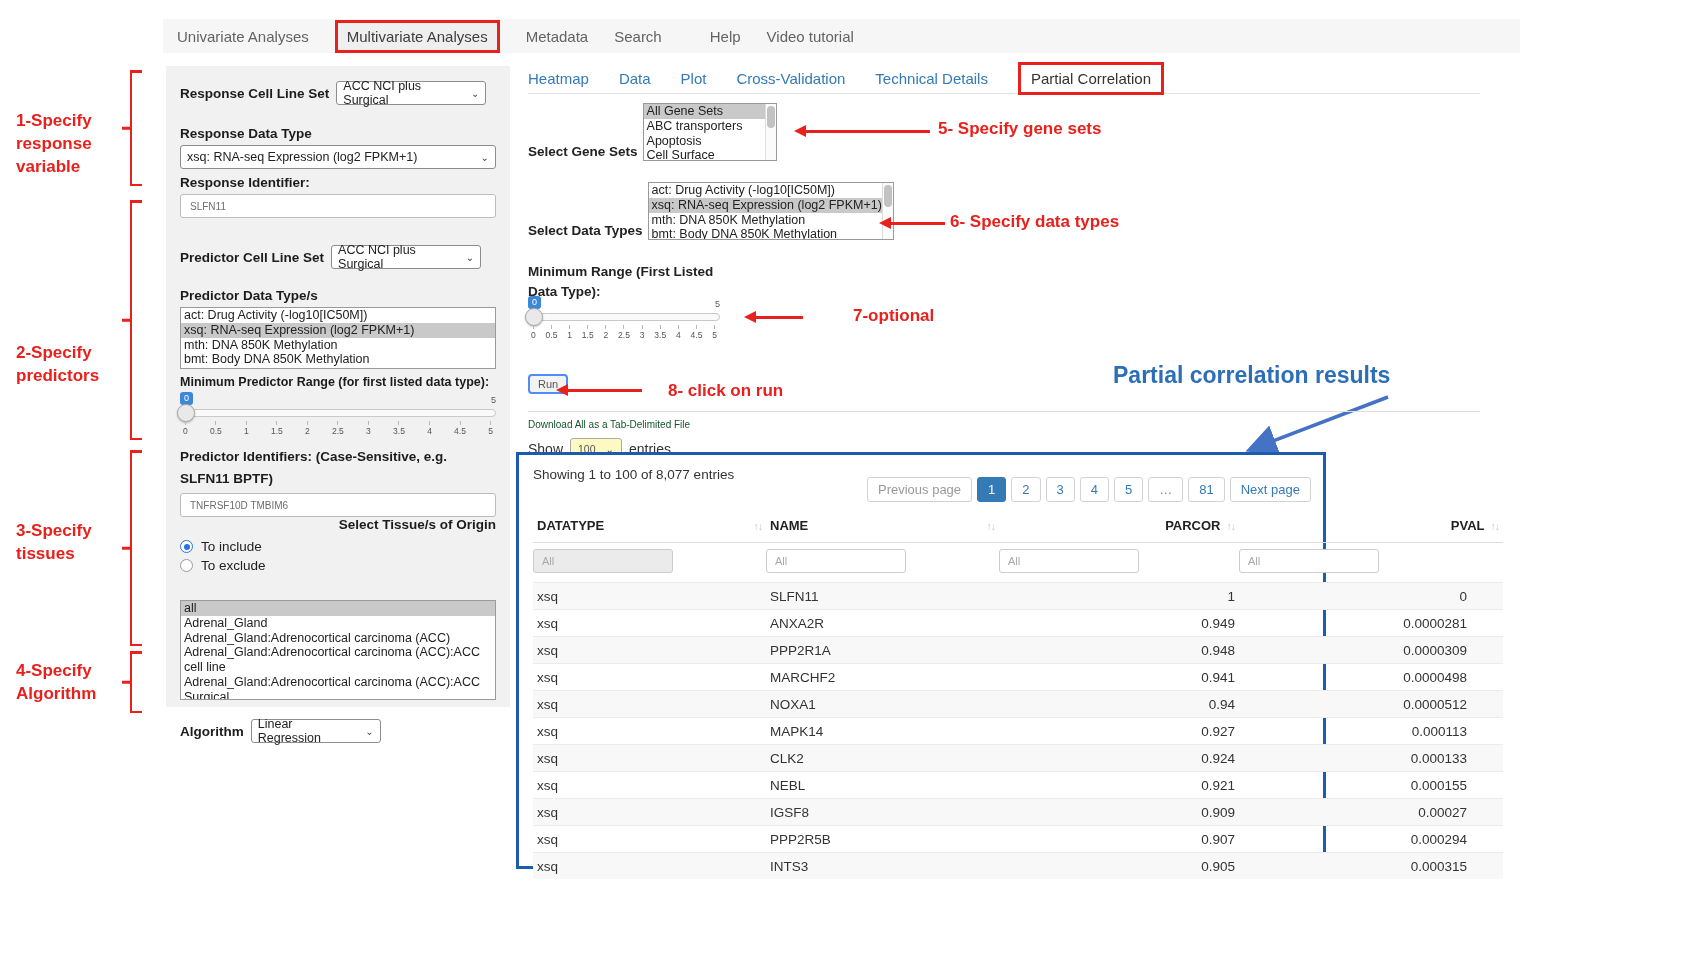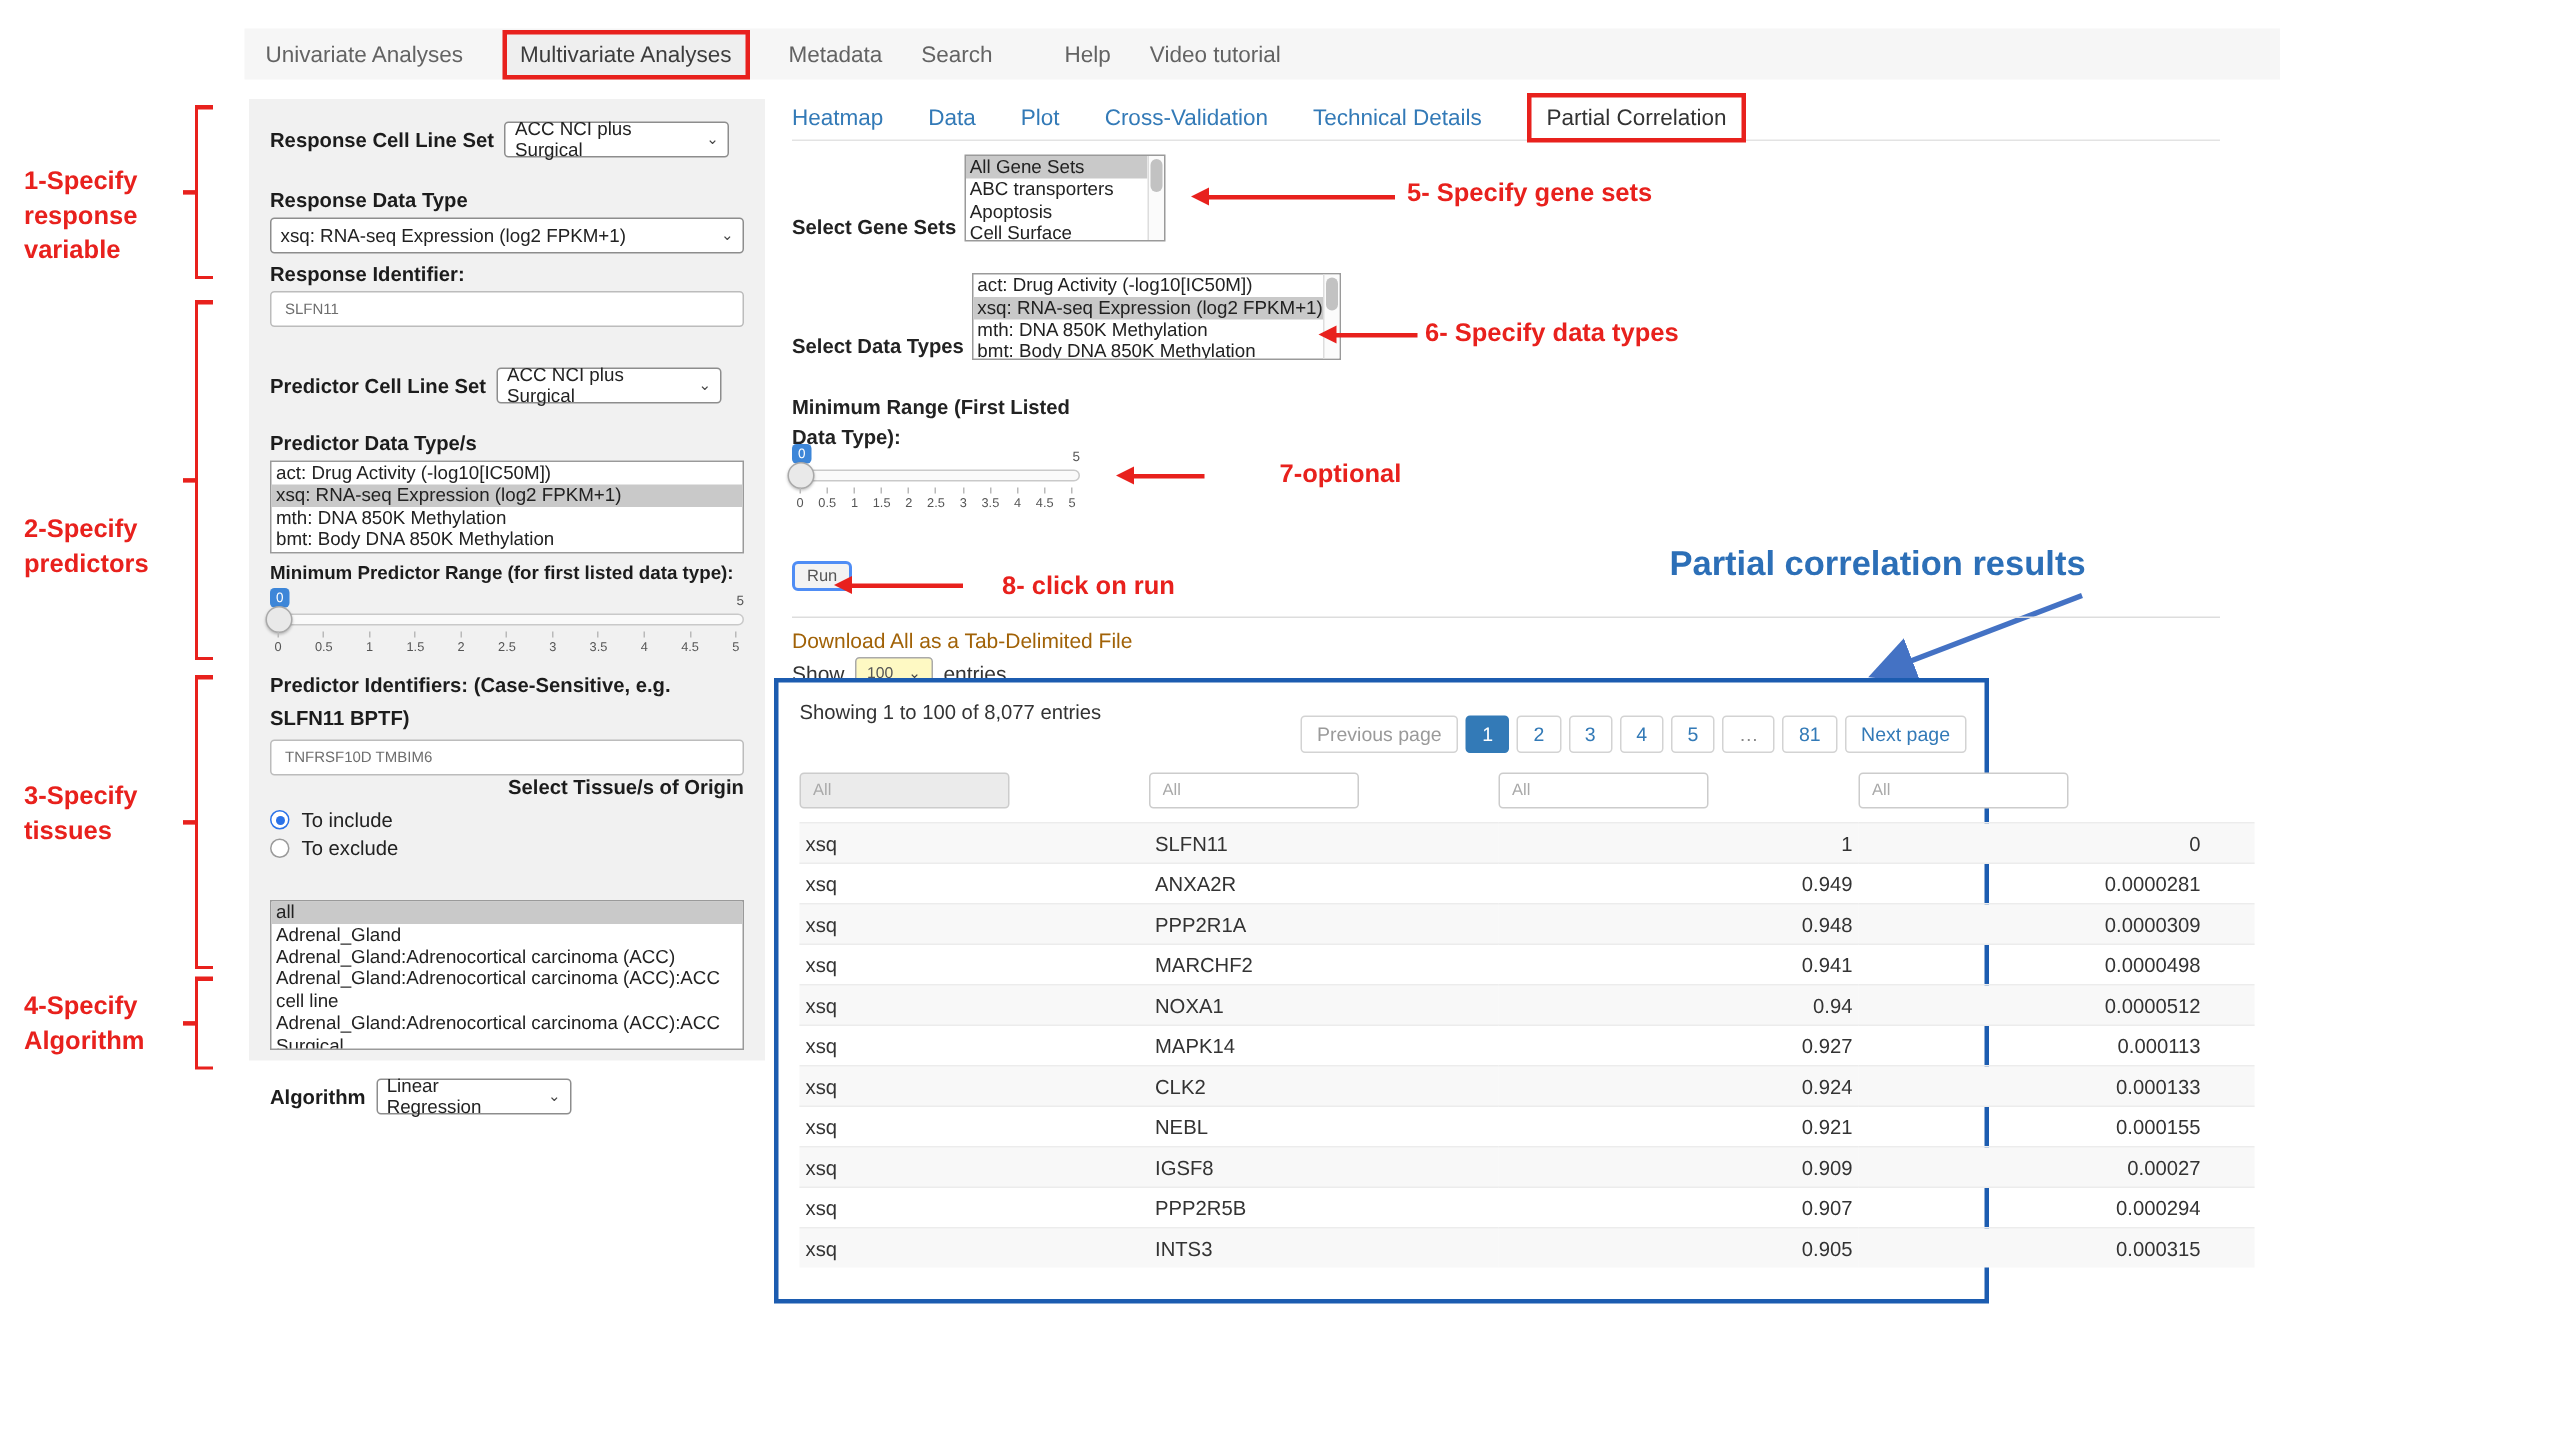--- a/index.html
+++ b/index.html
@@ -73,21 +73,21 @@
   .lb-label { font-weight:bold; font-size:13.5px; white-space:nowrap; padding-bottom:2px; }
   .sbtrack { position:absolute; right:0; top:0; bottom:0; width:11px; border-left:1px solid #ddd; background:#fbfbfb; }
   .sbthumb { position:absolute; right:1px; top:2px; width:8px; height:22px; background:#c2c2c2; border-radius:4px; }
 
   .minrange-label { position:absolute; left:528px; top:262px; font-weight:bold; font-size:13.5px; white-space:pre-line; line-height:1.5; }
   .instruction { position:absolute; left:528px; top:356px; width:1010px; font-weight:bold; font-size:13.5px; color:#222; }
   .run-btn { position:absolute; left:528px; top:374px; font-size:11px; color:#555; background:#f3f3f3;
              border:2px solid #4f8df5; border-radius:4px; padding:2px 8px; font-family:inherit; }
 
   .hr { position:absolute; left:528px; top:411px; width:952px; border-top:1px solid #ddd; }
-  .download-link { position:absolute; left:528px; top:419px; color:#a16207; font-size:14px; cursor:pointer; }
+  .download-link { position:absolute; left:528px; top:419px; color:#14532d; font-size:10px; cursor:pointer; }
   .show-row { position:absolute; left:528px; top:438px; display:flex; align-items:center; gap:7px; font-size:14px; color:#333; }
   .show-sel { background:#fef9c3; border:1px solid #aaa; border-radius:3px; font-size:10.5px; color:#555;
               height:22px; padding:0 7px; display:inline-flex; align-items:center; gap:10px; }
 
   .results-title { position:absolute; left:1113px; top:362px; font-size:23px; font-weight:bold; color:#2c6fb7; }
   .blue-arrow { position:absolute; left:1230px; top:392px; }
 
   
   .blue-box { position:absolute; left:516px; top:452px; width:810px; height:417px;
               border:3px solid #1c5cb0; background:#fff; }
@@ -341,20 +341,46 @@
 
     <table class="tbl">
       <colgroup>
           <col style="width:233px">
           <col style="width:233px">
           <col style="width:240px">
           <col style="width:264px">
         </colgroup>
       <thead>
         <tr>
+          <th>
+            <div class="th-in left">
+                <span>DATATYPE</span>
+                <span class="sort-ic">↑↓</span>
+              </div>
+          </th>
+          <th>
+            <div class="th-in left">
+                <span>NAME</span>
+                <span class="sort-ic">↑↓</span>
+              </div>
+          </th>
+          <th>
+            <div class="th-in right">
+                <span>PARCOR</span>
+                <span class="sort-ic">↑↓</span>
+              </div>
+          </th>
+          <th>
+            <div class="th-in right">
+                <span>PVAL</span>
+                <span class="sort-ic">↑↓</span>
+              </div>
+          </th>
+        </tr>
+        <tr>
           <td class="filter-td"><input class="filter-in first" placeholder="All" style=""></td>
           <td class="filter-td"><input class="filter-in" placeholder="All" style=""></td>
           <td class="filter-td"><input class="filter-in" placeholder="All" style=""></td>
           <td class="filter-td"><input class="filter-in" placeholder="All" style=""></td>
         </tr>
       </thead>
       <tbody>
         <tr>
           <td>xsq</td>
             <td>SLFN11</td>

